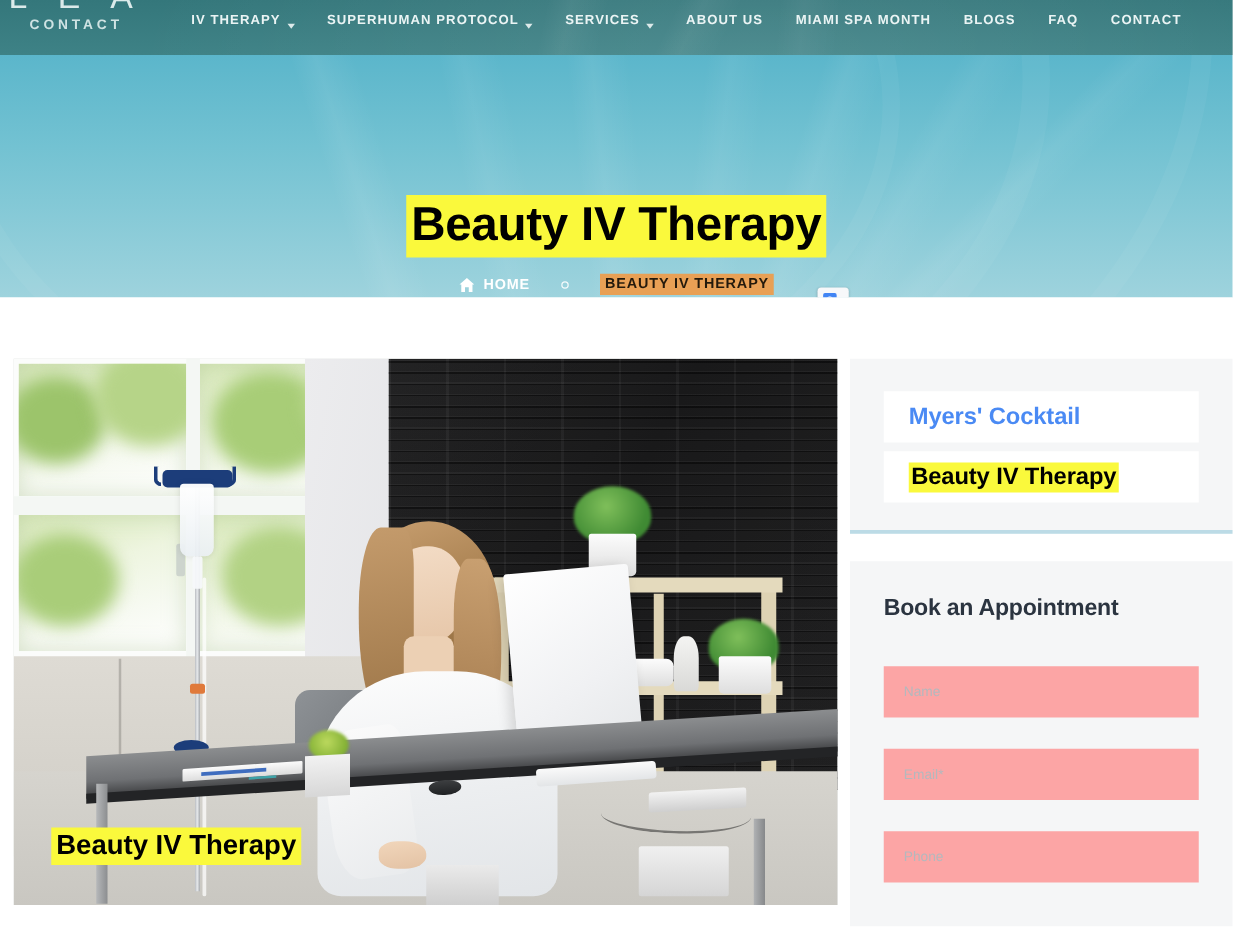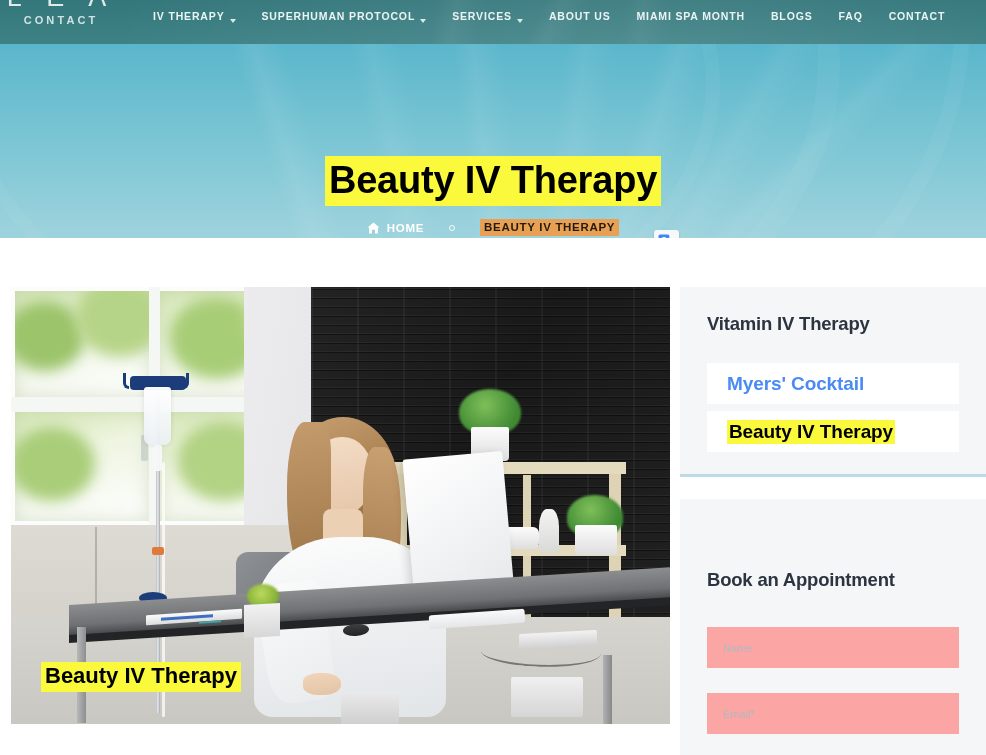--- a/index.html
+++ b/index.html
@@ -449,21 +449,20 @@
   .cat-link.current {
     color: #000000; background: #faf93c;
     padding: 1px 2px;
   }
 
   .widget-form { margin-top: 22px; padding-bottom: 10px; }
   .form-title {
     font-size: 18.5px; font-weight: 700; color: #2b3440;
     letter-spacing: -0.2px;
     margin-bottom: 36px;
-    margin-top: 44px;
   }
   .field {
     display: block; width: 100%; height: 41px;
     background: #fca5a5; border: none; outline: none;
     padding: 0 16px;
     font-family: "Liberation Sans", sans-serif;
     font-size: 11px; color: #3a4049;
     margin-bottom: 25px;
   }
   .field::placeholder { color: #b4b8bd; }
@@ -629,21 +628,20 @@
       <div class="box-white"></div>
       <div class="box-white2"></div>
     </div>
 
     <div class="photo-caption">Beauty IV Therapy</div>
   </article>
 
   <aside class="sidebar">
 
     <section class="widget widget-cat">
-      <h2 class="widget-title">Vitamin IV Therapy</h2>
       <div class="cat-list">
         <div class="cat-item">
           <span class="cat-link">Myers' Cocktail</span>
         </div>
         <div class="cat-item">
           <span class="cat-link current">Beauty IV Therapy</span>
         </div>
       </div>
     </section>
 

